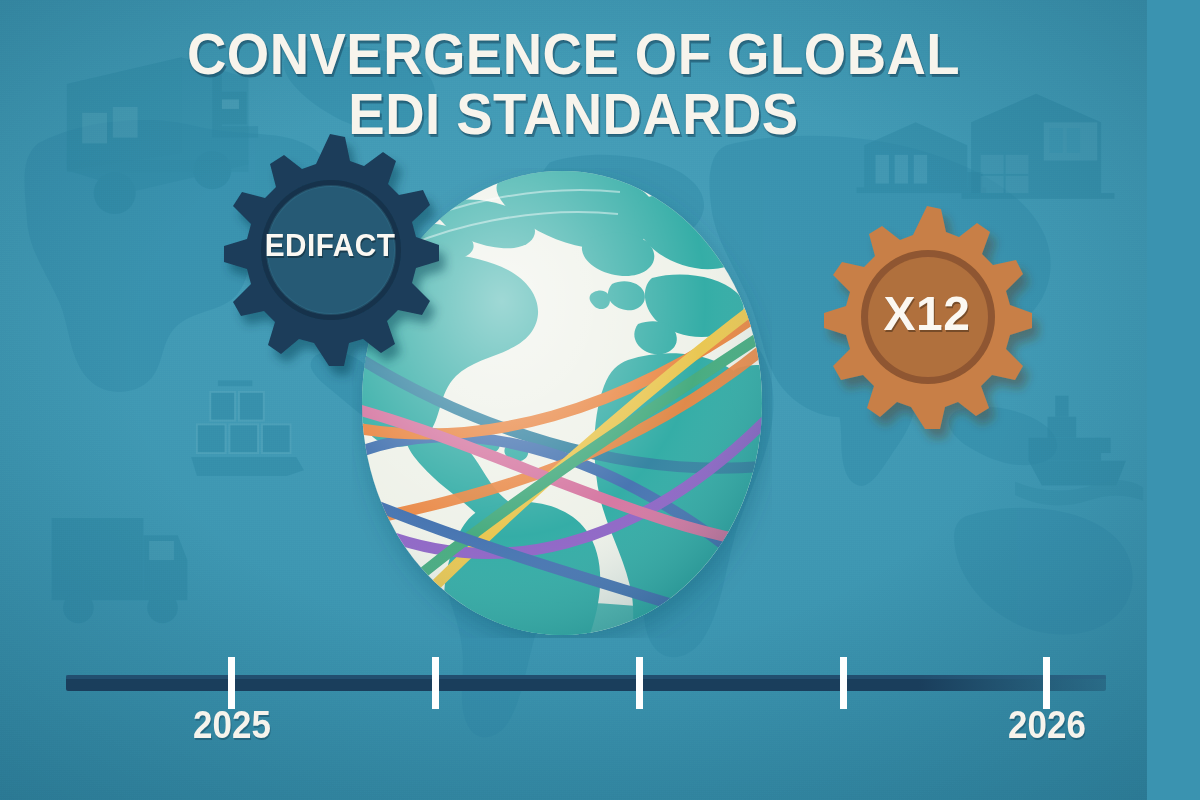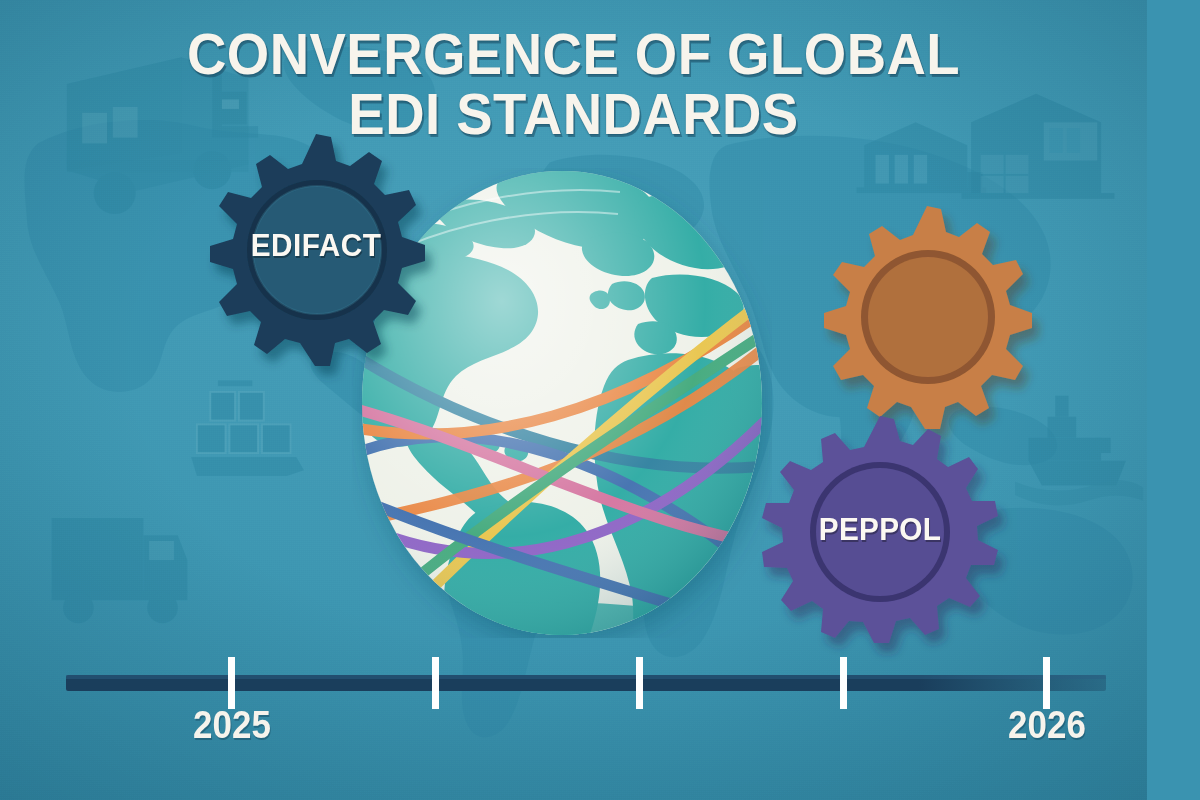--- a/index.html
+++ b/index.html
@@ -43,21 +43,21 @@
 
   
   .gear{ position:absolute; z-index:20; }
   .gear svg{ display:block; overflow:visible; }
   .gear .lbl{
     position:absolute; left:0; right:0; top:50%; transform:translateY(-50%);
     text-align:center; color:#fbf8f2; font-weight:bold;
     text-shadow:1px 2px 0 rgba(0,0,0,.32);
     pointer-events:none;
   }
-  #gear-edifact{ left:198px; top:128px; width:236px; height:236px; z-index:22; }
+  #gear-edifact{ left:212px; top:128px; width:236px; height:236px; z-index:22; }
   #gear-edifact .lbl{ font-size:31px; letter-spacing:.5px; transform:translateY(-50%) scaleX(.96); }
   #gear-x12{ left:816px; top:202px; width:222px; height:222px; z-index:21; }
   #gear-x12 .lbl{ font-size:48px; letter-spacing:.5px; }
   #gear-peppol{ left:762px; top:412px; width:236px; height:236px; z-index:23; }
   #gear-peppol .lbl{ font-size:31px; letter-spacing:.3px; transform:translateY(-50%) scaleX(.96); }
 
   
   #timeline{ position:absolute; left:0; top:0; width:1200px; height:800px; z-index:28; pointer-events:none; }
   .tl-label{
     position:absolute; top:704px; color:#f6f3ec; font-weight:bold; font-size:38px;
@@ -325,42 +325,23 @@
       <g filter="url(#gsh2)">
         <path fill="#c87f47" d="M111 4 L125 7 L130 30 L143 35 L161 21 L174 30 L166 52 L177 63 L200 58 L207 72
              L190 89 L194 103 L216 111 L216 126 L194 133 L190 147 L207 164 L199 178 L176 173
              L165 184 L173 206 L160 214 L142 200 L129 205 L124 227 L109 227 L95 205 L81 200
              L64 215 L51 206 L58 184 L47 173 L25 178 L17 164 L34 147 L30 133 L8 126 L8 111
              L30 104 L34 90 L17 73 L26 60 L48 65 L59 54 L53 32 L66 24 L84 38 L97 33 Z"></path>
         <circle cx="112" cy="115" r="67" fill="#8f5730"></circle>
         <circle cx="112" cy="115" r="60" fill="#b06f3e"></circle>
       </g>
     </svg>
+    <div class="lbl">X12</div>
   </div>
 
-  <div class="gear" id="gear-peppol">
-    <svg viewBox="0 0 236 236" width="236" height="236" aria-hidden="true">
-      <defs>
-        <filter id="gsh3" x="-25%" y="-25%" width="155%" height="155%">
-          <feDropShadow dx="6" dy="9" stdDeviation="5" flood-color="#2c2557" flood-opacity="0.42"></feDropShadow>
-        </filter>
-      </defs>
-      <g filter="url(#gsh3)">
-        <path fill="#5b5199" d="M118 4 L132 7 L138 29 L151 33 L166 17 L179 24 L175 47 L186 55 L207 45 L216 57
-             L204 76 L210 89 L233 89 L236 104 L215 114 L216 128 L236 138 L232 153 L209 153
-             L204 166 L218 184 L208 195 L187 186 L175 194 L177 217 L163 223 L148 206 L134 209
-             L127 231 L112 231 L101 210 L87 209 L73 226 L59 220 L61 197 L50 189 L29 199 L19 188
-             L31 169 L25 156 L2 155 L0 140 L21 130 L20 116 L0 106 L4 91 L27 91 L32 78 L18 60
-             L28 49 L49 58 L61 50 L59 27 L73 21 L88 38 L102 35 Z"></path>
-        <circle cx="118" cy="120" r="70" fill="#3b3470"></circle>
-        <circle cx="118" cy="120" r="64" fill="#564d93"></circle>
-      </g>
-    </svg>
-    <div class="lbl">PEPPOL</div>
-  </div>
 
   <svg id="timeline" viewBox="0 0 1200 800" aria-hidden="true">
     <defs>
       <linearGradient id="tlGrad" x1="0" y1="0" x2="1" y2="0">
         <stop offset="0%" stop-color="#1a3e5c"></stop>
         <stop offset="82%" stop-color="#1a3e5c"></stop>
         <stop offset="100%" stop-color="#1a3e5c" stop-opacity="0.35"></stop>
       </linearGradient>
     </defs>
     <rect x="66" y="675" width="1040" height="16" rx="2" fill="url(#tlGrad)"></rect>

